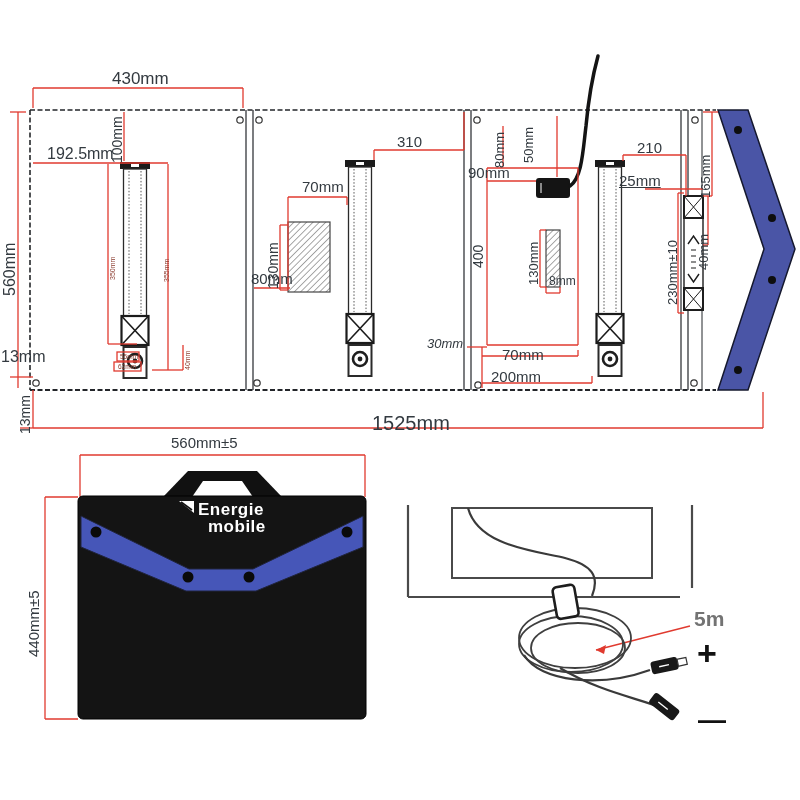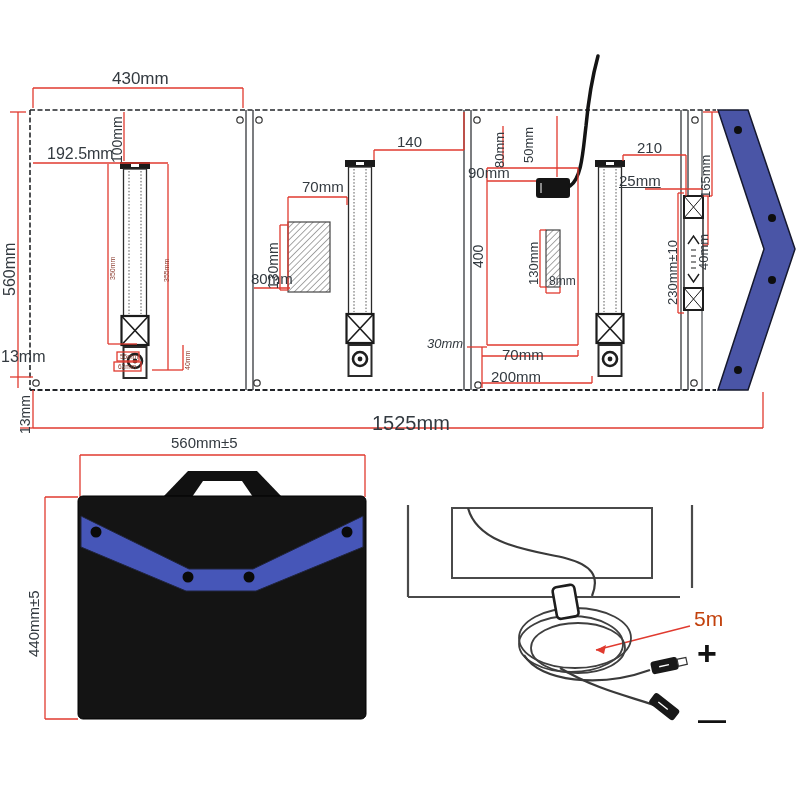--- a/index.html
+++ b/index.html
@@ -5,21 +5,21 @@
   html,body{margin:0;padding:0;background:#fff;}
   #canvas{position:relative;width:800px;height:800px;background:#fff;overflow:hidden;
           font-family:"Liberation Sans",sans-serif;}
   #art{position:absolute;left:0;top:0;}
   .lbl{position:absolute;white-space:nowrap;color:#333a40;line-height:1;}
   .v{transform:rotate(-90deg);transform-origin:0 0;}
   .tiny{color:#8a3b2e;}
   .logo{position:absolute;left:178px;top:500px;color:#fff;font-weight:bold;}
   .logo .l1{display:flex;align-items:flex-start;gap:3px;font-size:17px;letter-spacing:.5px;}
   .logo .l2{font-size:17px;margin-left:30px;margin-top:-3px;letter-spacing:.5px;}
-  .blue{color:#c2410c;font-weight:normal;}
+  .blue{color:#737373;font-weight:bold;}
   .sign{color:#111;font-weight:bold;}
 </style>
 </head>
 <body>
 
 <div id="canvas">
 
 <svg id="art" width="800" height="800" viewBox="0 0 800 800">
   <defs>
     <pattern id="hatch" width="4.5" height="4.5" patternUnits="userSpaceOnUse" patternTransform="rotate(45)">
@@ -216,21 +216,21 @@
 <div class="lbl" style="left:47px;top:146px;font-size:16px;">192.5mm</div>
 <div class="lbl v" style="left:110px;top:163px;font-size:14px;">100mm</div>
 <div class="lbl" style="left:1px;top:349px;font-size:16px;">13mm</div>
 <div class="lbl v" style="left:18px;top:434px;font-size:14px;">13mm</div>
 <div class="lbl v tiny" style="left:109px;top:280px;font-size:7px;">350mm</div>
 <div class="lbl v tiny" style="left:163px;top:282px;font-size:7px;">355mm</div>
 <div class="lbl v tiny" style="left:184px;top:370px;font-size:7px;">40mm</div>
 <div class="lbl tiny" style="left:120px;top:354px;font-size:6.5px;">55mm</div>
 <div class="lbl tiny" style="left:118px;top:364px;font-size:6.5px;">62mm</div>
 
-<div class="lbl" style="left:397px;top:134px;font-size:15px;">140</div>
+<div class="lbl" style="left:397px;top:134px;font-size:15px;">310</div>
 <div class="lbl" style="left:302px;top:179px;font-size:15px;">70mm</div>
 <div class="lbl v" style="left:266px;top:289px;font-size:14px;">130mm</div>
 <div class="lbl" style="left:251px;top:271px;font-size:15px;">80mm</div>
 
 <div class="lbl v" style="left:493px;top:168px;font-size:13px;">80mm</div>
 <div class="lbl v" style="left:522px;top:163px;font-size:13px;">50mm</div>
 <div class="lbl" style="left:468px;top:165px;font-size:15px;">90mm</div>
 <div class="lbl v" style="left:471px;top:268px;font-size:14px;">400</div>
 <div class="lbl v" style="left:527px;top:285px;font-size:13px;">130mm</div>
 <div class="lbl" style="left:549px;top:275px;font-size:12px;">8mm</div>
@@ -242,18 +242,28 @@
 <div class="lbl" style="left:619px;top:173px;font-size:15px;text-decoration:underline;">25mm</div>
 <div class="lbl v" style="left:699px;top:198px;font-size:13px;">165mm</div>
 <div class="lbl v" style="left:666px;top:305px;font-size:13px;">230mm±10</div>
 <div class="lbl v" style="left:697px;top:270px;font-size:13px;">40mm</div>
 
 <div class="lbl" style="left:372px;top:413px;font-size:20px;">1525mm</div>
 
 <div class="lbl" style="left:171px;top:435px;font-size:15px;text-align:right;">560mm±5</div>
 <div class="lbl v" style="left:26px;top:657px;font-size:15px;">440mm±5</div>
 
+<div class="logo">
+  <div class="l1">
+    <svg width="17" height="15">
+      <polygon points="1,1 16,1 16,13" fill="#fff"></polygon>
+      <line x1="3" y1="2" x2="14" y2="10" stroke="#141414" stroke-width="1.6"></line>
+    </svg>
+    <span>Energie</span>
+  </div>
+  <div class="l2">mobile</div>
+</div>
 
 <div class="lbl blue" style="left:694px;top:608px;font-size:21px;">5m</div>
 <div class="lbl sign" style="left:697px;top:636px;font-size:34px;">+</div>
 <div class="lbl sign" style="left:698px;top:706px;font-size:28px;">—</div>
 
 </div>
 
 </body></html>

